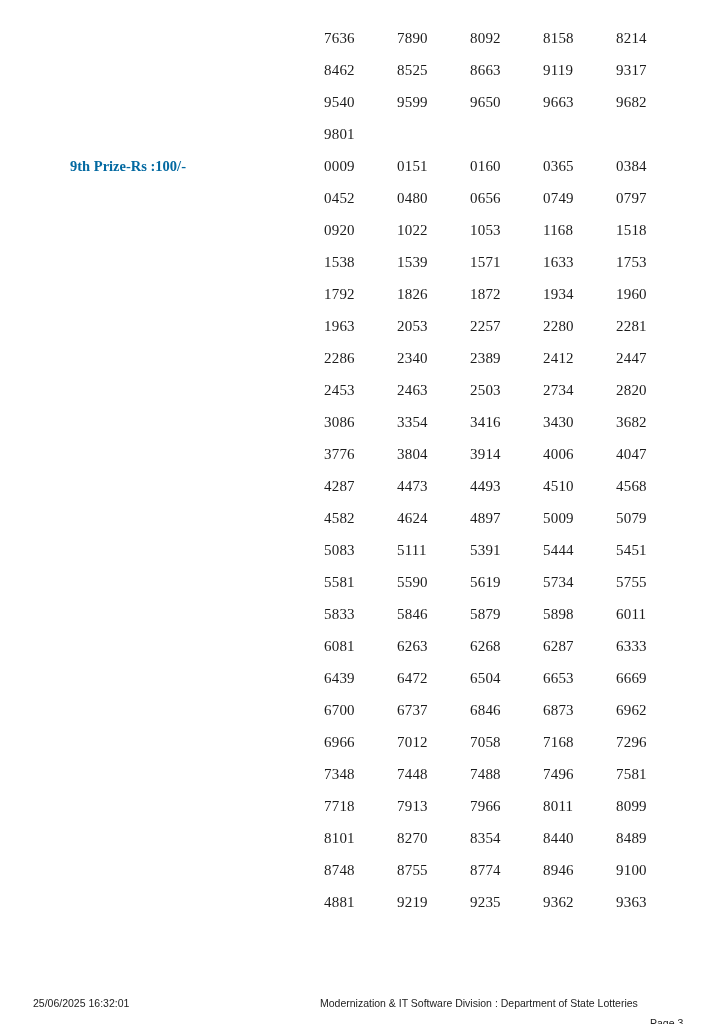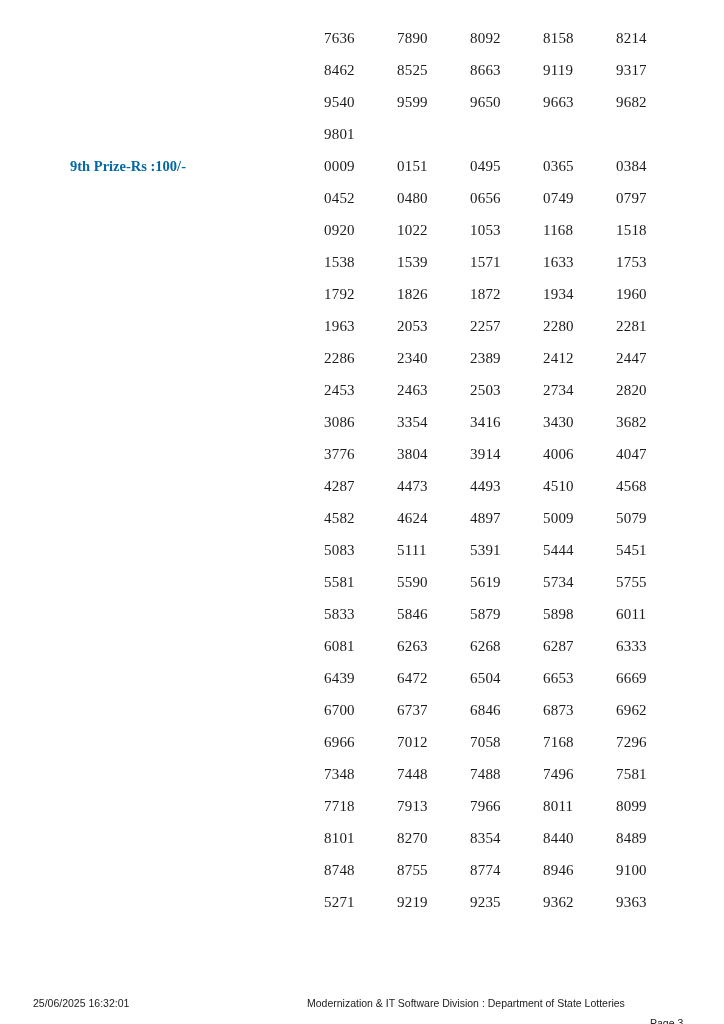--- a/index.html
+++ b/index.html
@@ -45,21 +45,21 @@
     position: absolute;
     left: 0;
     top: 997px;
     width: 656px;
     height: 16px;
     font-family: "Liberation Sans", sans-serif;
     font-size: 10.5px;
     color: #222222;
   }
   .footer-ts   { position: absolute; left: 33px;  top: 0; white-space: nowrap; }
-  .footer-div  { position: absolute; left: 307px; top: 0; white-space: nowrap; }
+  .footer-div  { position: absolute; left: 320px; top: 0; white-space: nowrap; }
   .footer-page { position: absolute; left: 650px; top: 0; white-space: nowrap; margin-top: 20px; }
 </style>
 </head>
 <body>
 
 <div class="page">
 
   <div class="grid">
       <div class="num-row">
         <span class="num-cell">7636</span>
@@ -81,21 +81,21 @@
         <span class="num-cell">9650</span>
         <span class="num-cell">9663</span>
         <span class="num-cell">9682</span>
       </div>
       <div class="num-row">
         <span class="num-cell">9801</span>
       </div>
       <div class="num-row">
         <span class="num-cell">0009</span>
         <span class="num-cell">0151</span>
-        <span class="num-cell">0495</span>
+        <span class="num-cell">0160</span>
         <span class="num-cell">0365</span>
         <span class="num-cell">0384</span>
       </div>
       <div class="num-row">
         <span class="num-cell">0452</span>
         <span class="num-cell">0480</span>
         <span class="num-cell">0656</span>
         <span class="num-cell">0749</span>
         <span class="num-cell">0797</span>
       </div>
@@ -240,21 +240,21 @@
         <span class="num-cell">8489</span>
       </div>
       <div class="num-row">
         <span class="num-cell">8748</span>
         <span class="num-cell">8755</span>
         <span class="num-cell">8774</span>
         <span class="num-cell">8946</span>
         <span class="num-cell">9100</span>
       </div>
       <div class="num-row">
-        <span class="num-cell">5271</span>
+        <span class="num-cell">4881</span>
         <span class="num-cell">9219</span>
         <span class="num-cell">9235</span>
         <span class="num-cell">9362</span>
         <span class="num-cell">9363</span>
       </div>
     </div>
 
   <div class="prize-label">9th Prize-Rs :100/-</div>
 
   <div class="footer">

